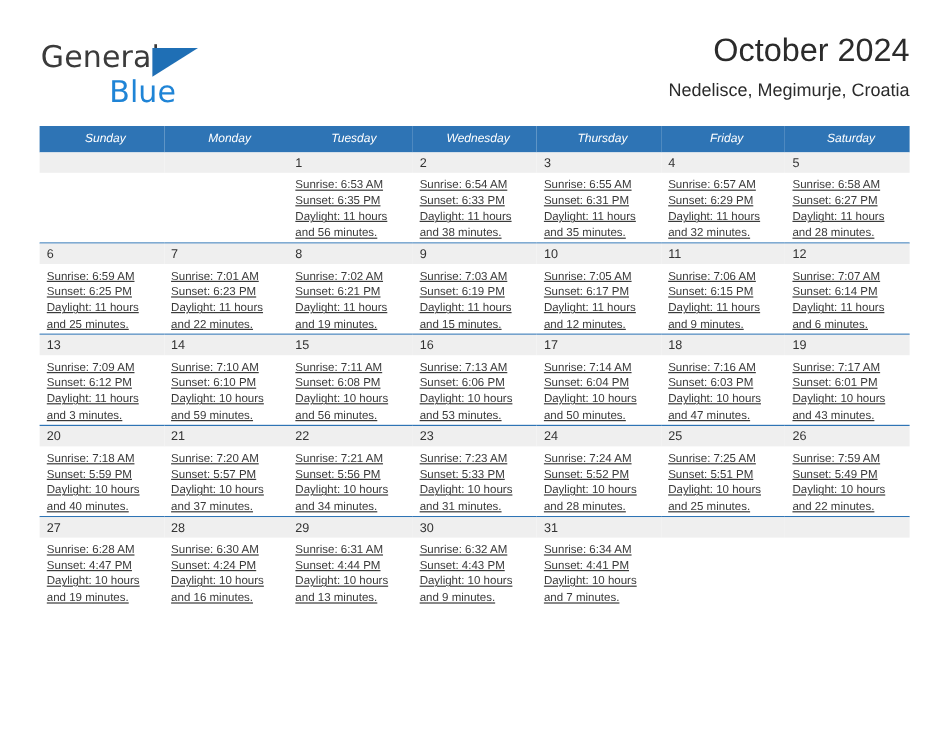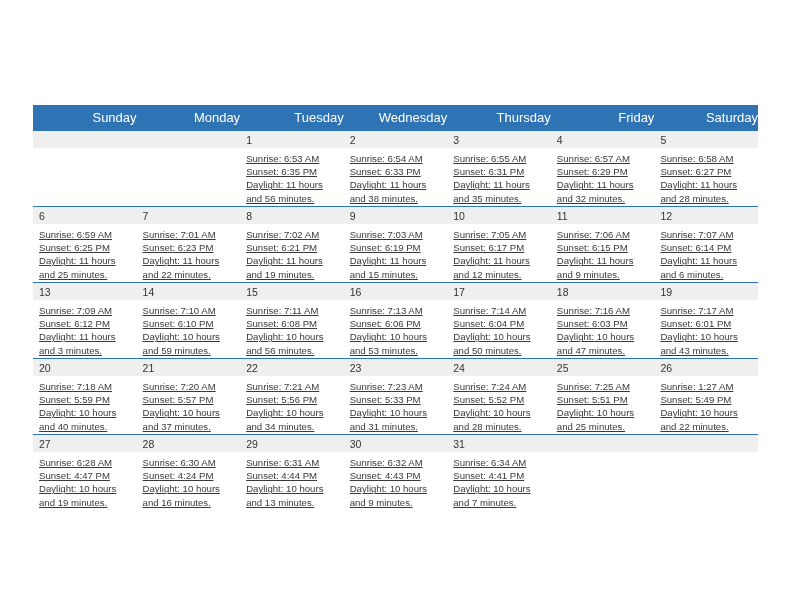--- a/index.html
+++ b/index.html
@@ -94,26 +94,27 @@
     position: absolute;
     left: 33px;
     top: 105px;
     width: 725px;
     border-collapse: collapse;
     table-layout: fixed;
   }
   .calendar th {
     background: #2e74b5;
     color: #ffffff;
-    font-size: 13px;
+    font-size: 10px;
     font-weight: 400;
-    text-align: right;
+    text-align: center;
     padding: 5px 0 6px 6px;
     height: 11px;
     border: none;
+    font-style: italic;
   }
   .calendar td {
     vertical-align: top;
     padding: 0;
     border: none;
     border-top: 1.4px solid #2e74b5;
     height: 75px;
   }
   .calendar tr.week:first-child td {
     border-top: none;
@@ -144,20 +145,34 @@
   }
   .dayinfo div {
     white-space: nowrap;
   }
 </style>
 </head>
 <body>
 
 <div class="page">
 
+  <div class="header">
+
+    <div class="logo">
+      <span class="logo-general">General</span>
+      <span class="logo-triangle"></span>
+      <span class="logo-blue">Blue</span>
+    </div>
+
+    <div class="title-block">
+      <div class="cal-title">October 2024</div>
+      <div class="cal-subtitle">Nedelisce, Megimurje, Croatia</div>
+    </div>
+
+  </div>
 
   <table class="calendar">
     <thead>
       <tr>
         <th>Sunday</th>
         <th>Monday</th>
         <th>Tuesday</th>
         <th>Wednesday</th>
         <th>Thursday</th>
         <th>Friday</th>
@@ -454,21 +469,21 @@
                 <div>Sunset: 5:51 PM</div>
                 <div>Daylight: 10 hours</div>
                 <div>and 25 minutes.</div>
               </div>
             </div>
           </td>
           <td>
             <div class="daycell">
               <div class="daynum-band">26</div>
               <div class="dayinfo">
-                <div>Sunrise: 1:27 AM</div>
+                <div>Sunrise: 7:59 AM</div>
                 <div>Sunset: 5:49 PM</div>
                 <div>Daylight: 10 hours</div>
                 <div>and 22 minutes.</div>
               </div>
             </div>
           </td>
         </tr>
         <tr class="week">
           <td>
             <div class="daycell">

